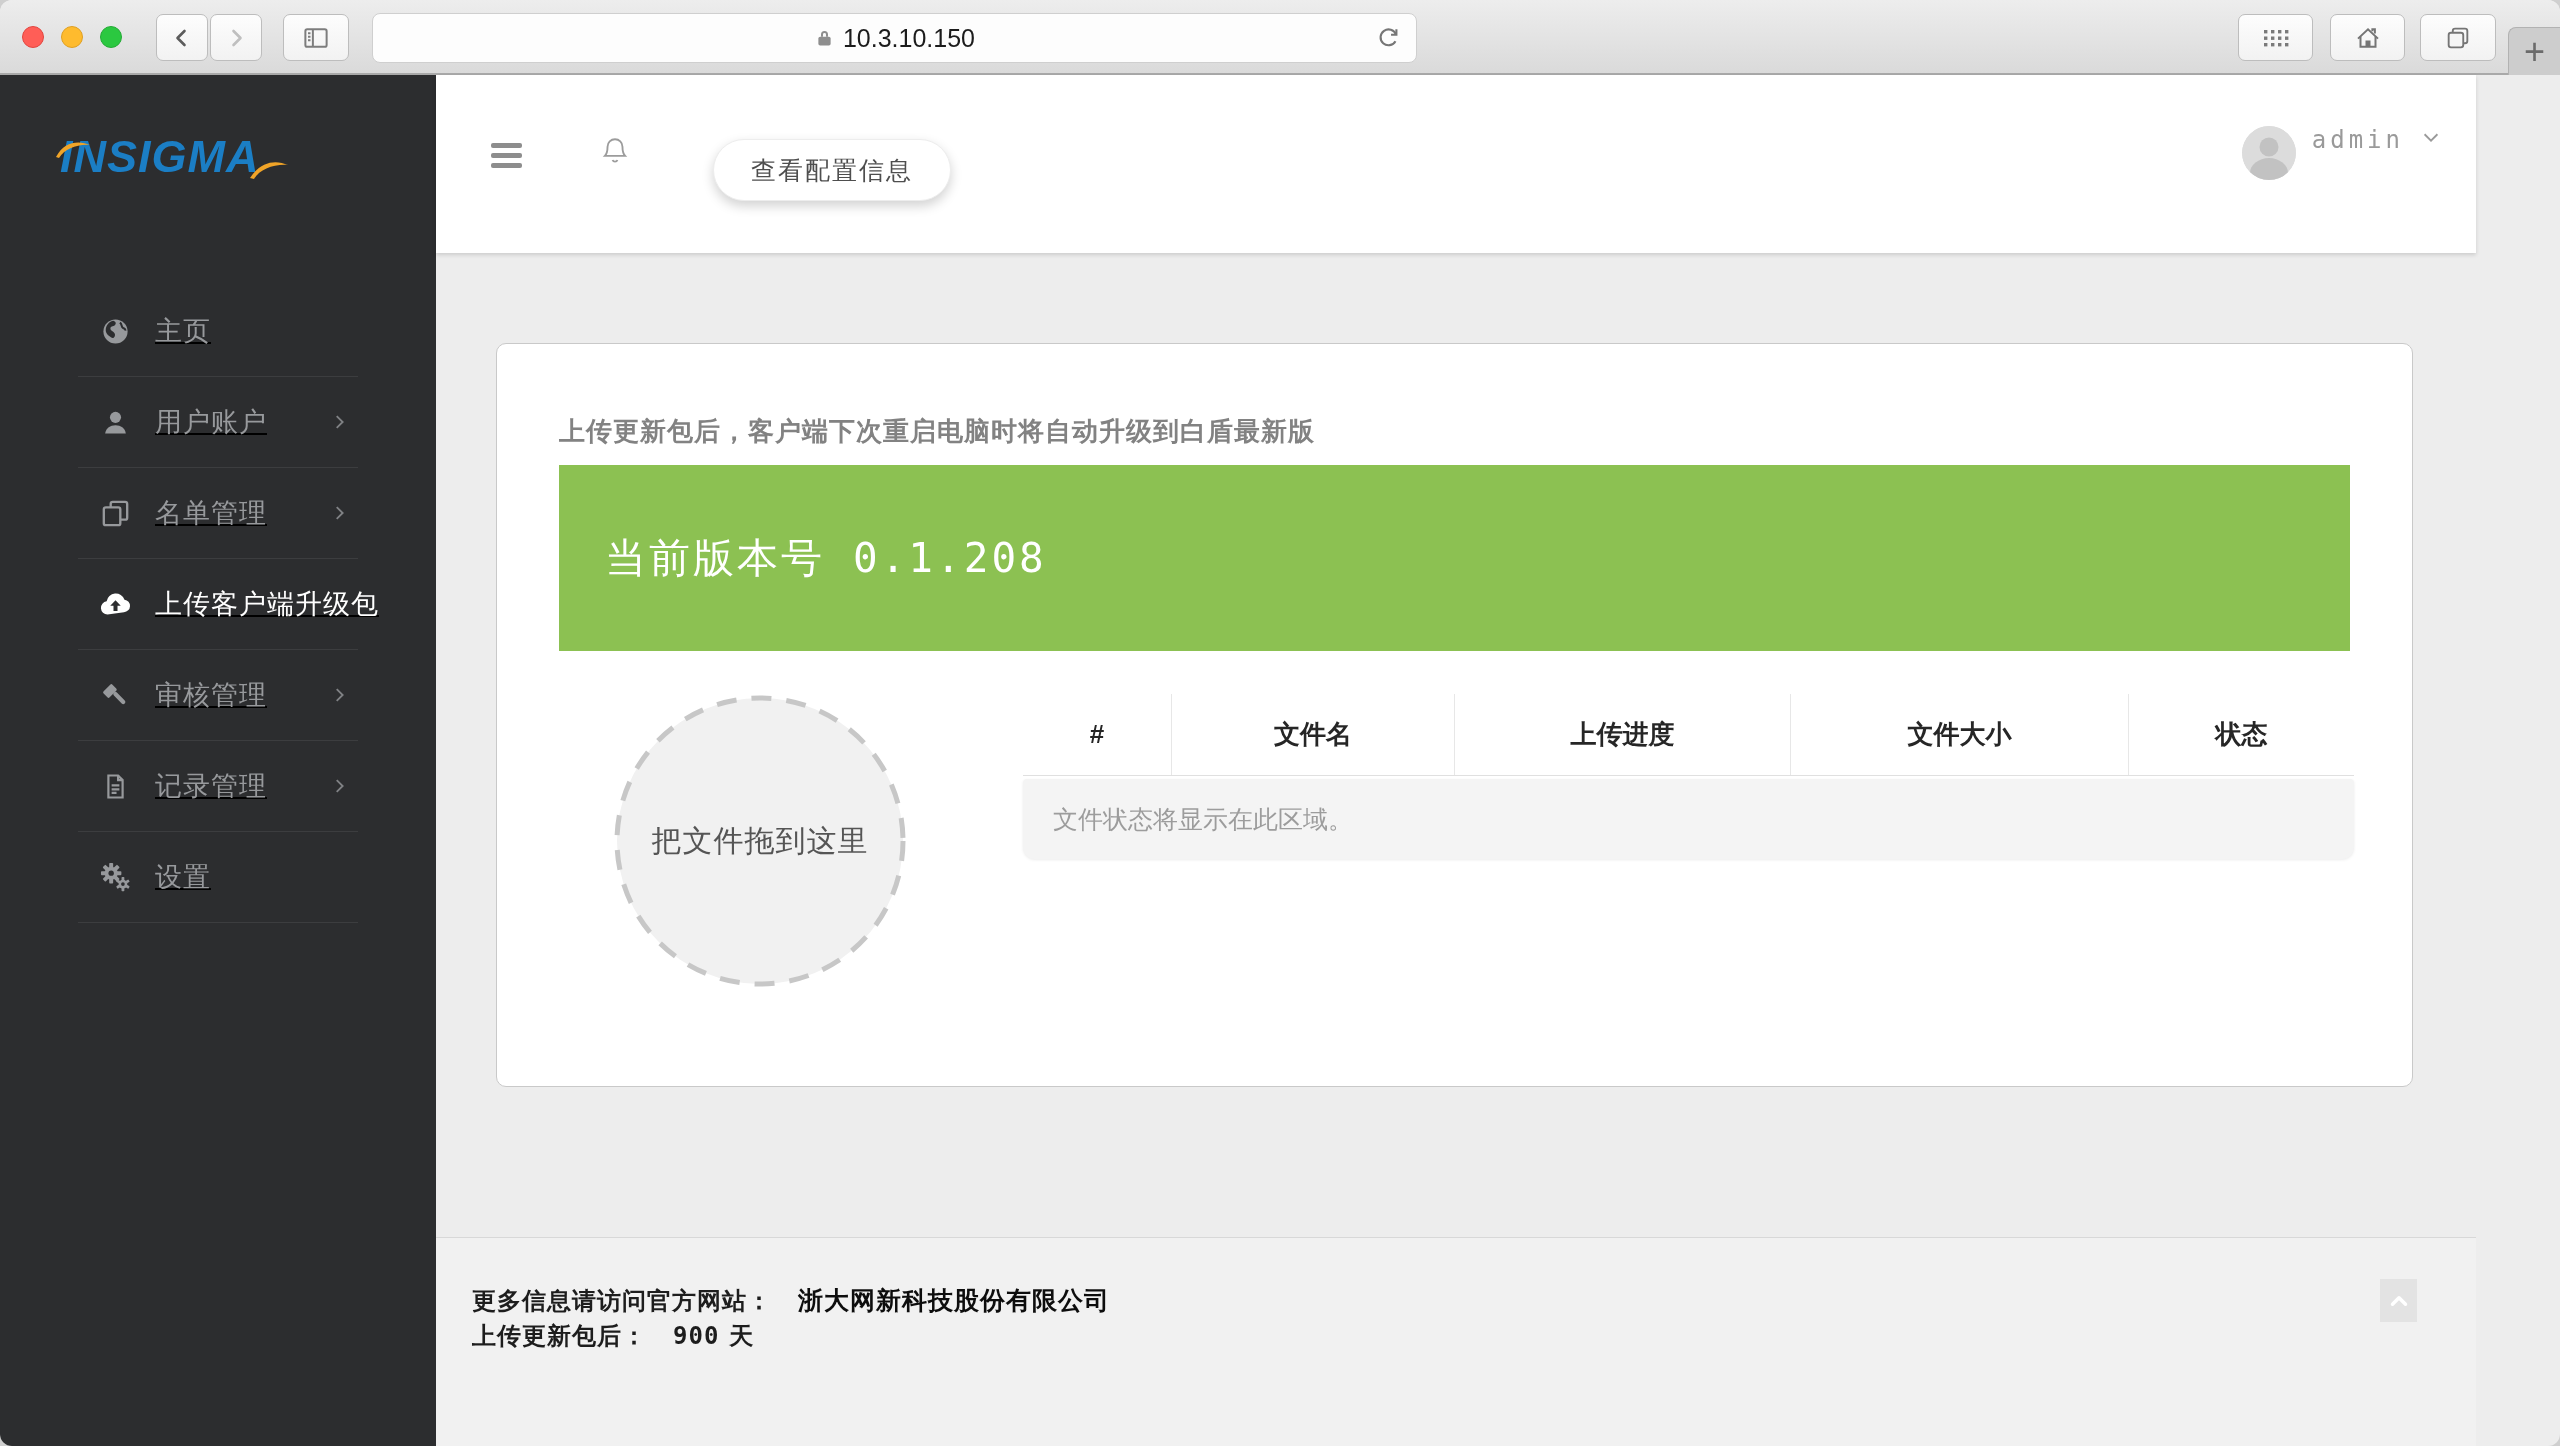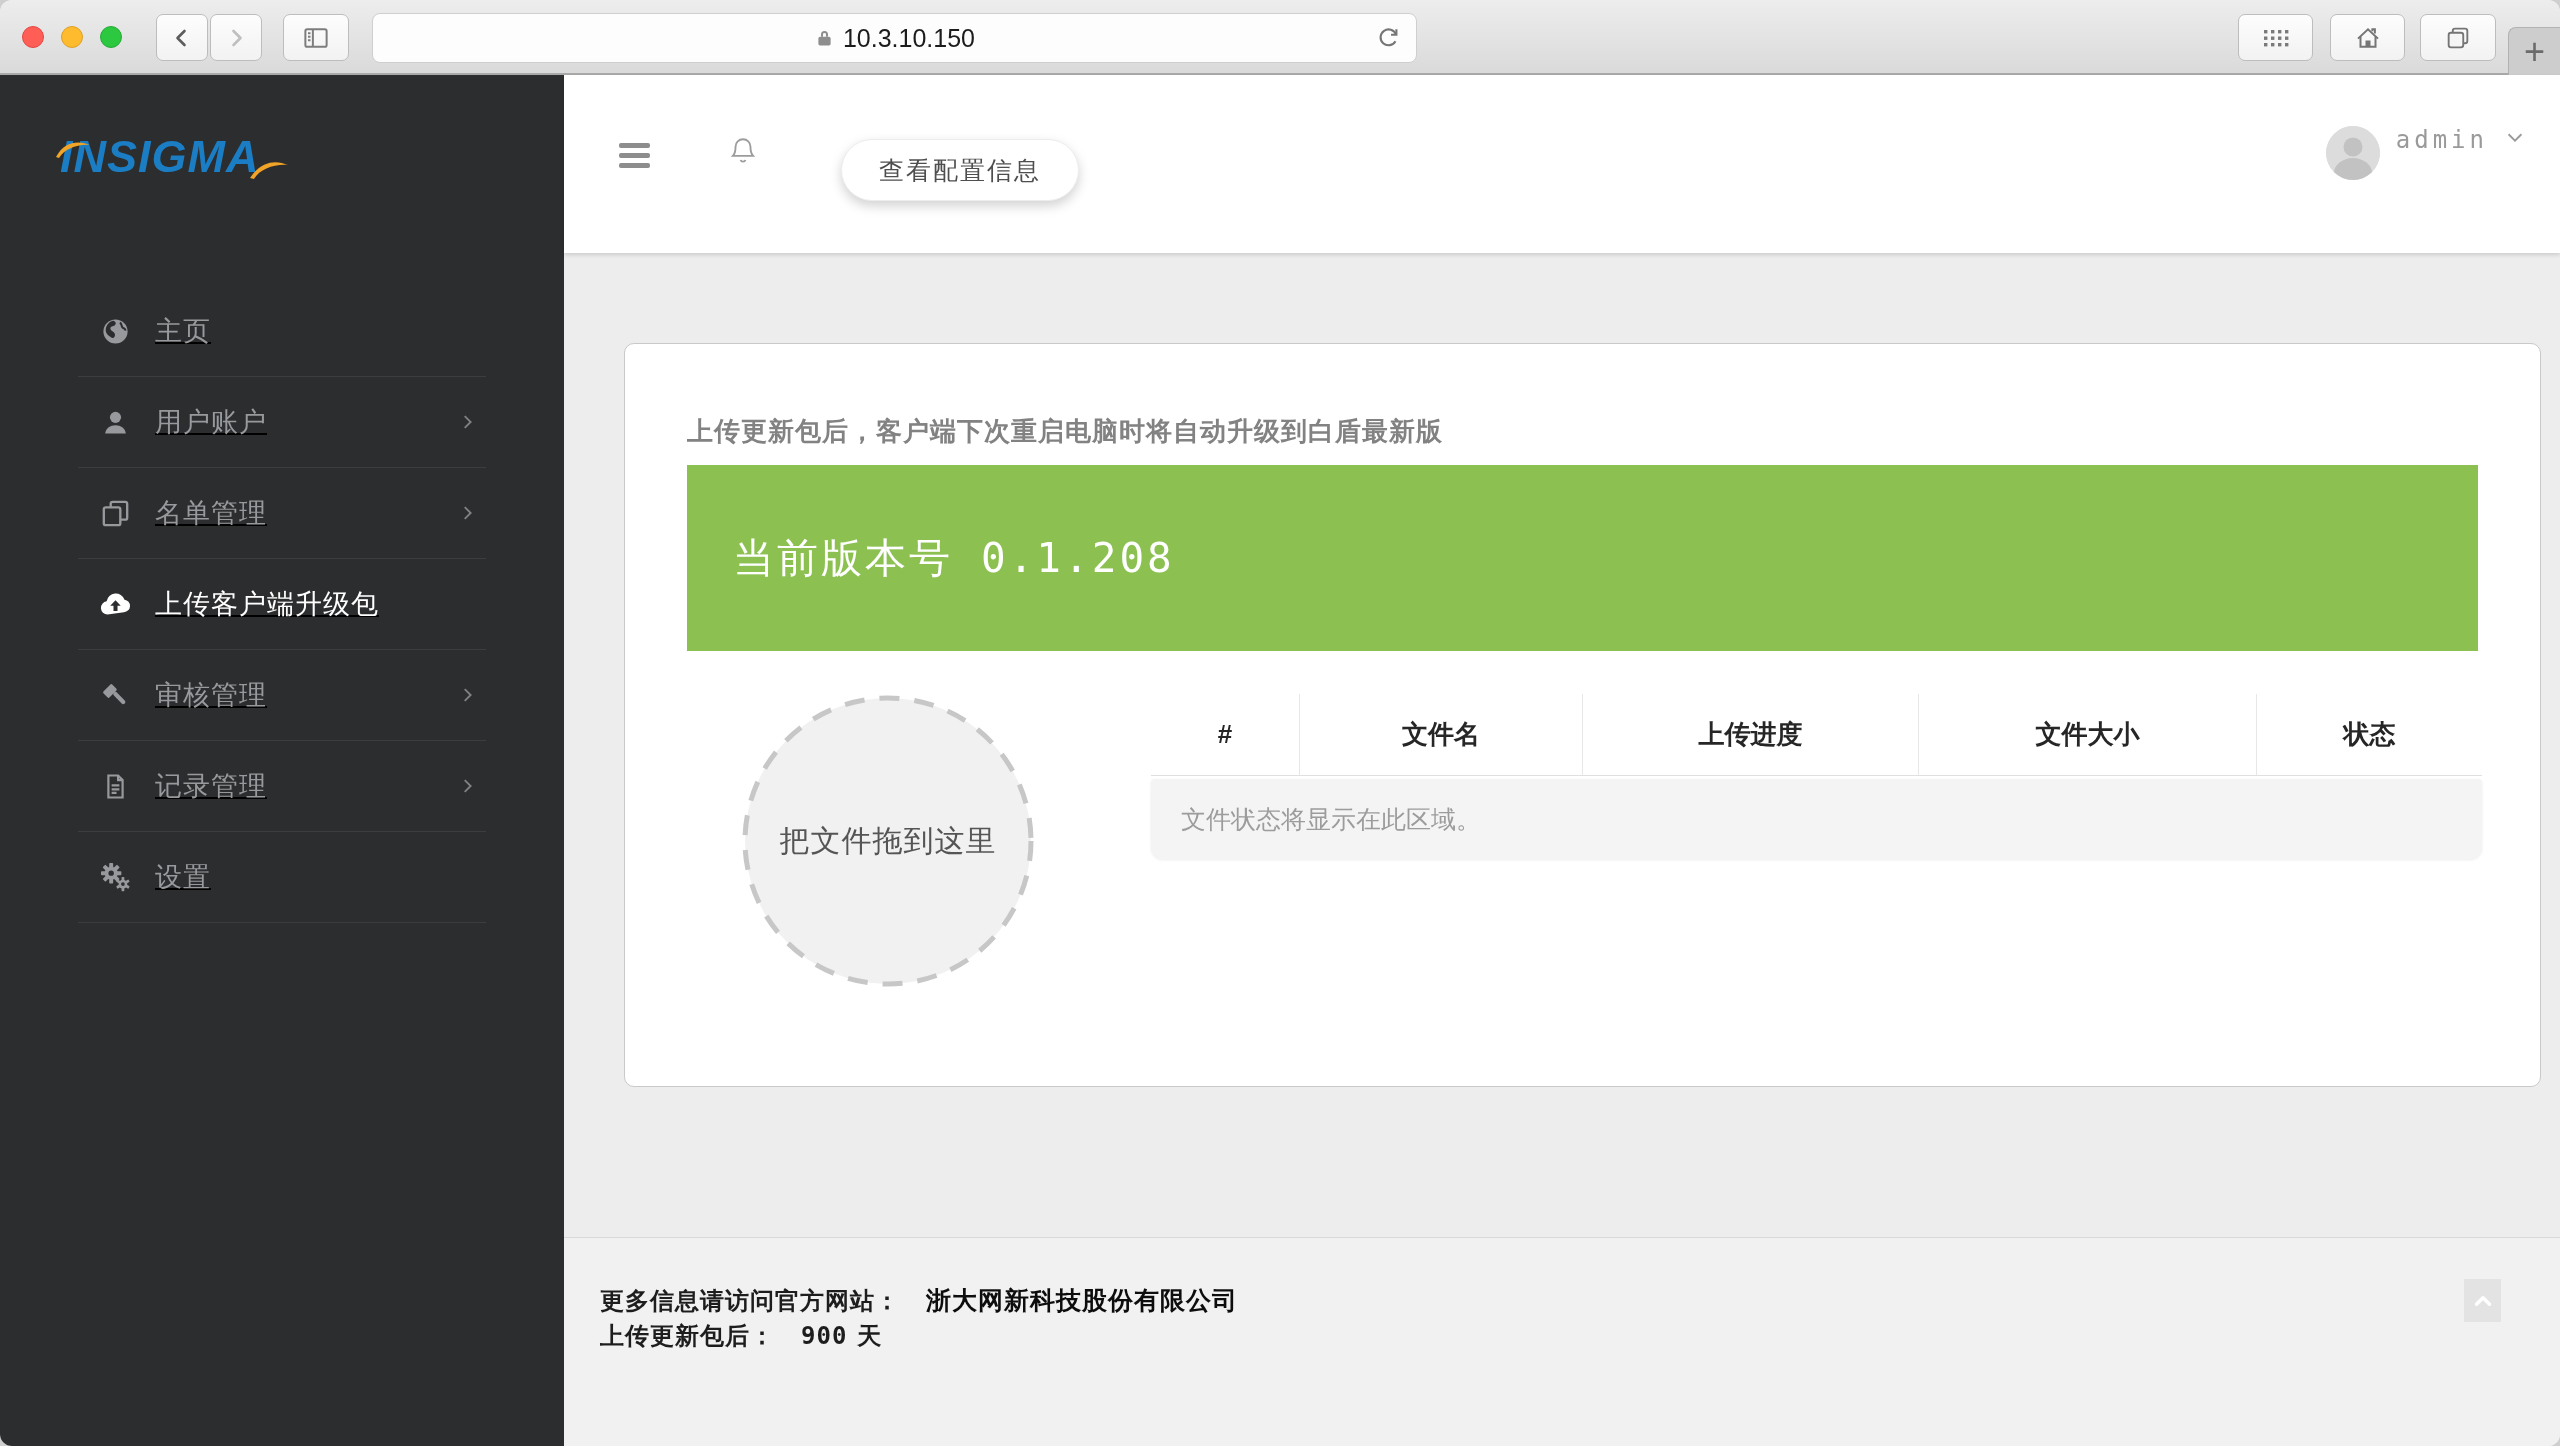--- a/index.html
+++ b/index.html
@@ -33,21 +33,21 @@
   .reload { position:absolute; right:14px; top:10px; }
   .newtab { position:absolute; right:0; top:27px; width:52px; height:48px;
             background:#cdcdcd; border-left:1px solid #b2b2b2; border-top:1px solid #b2b2b2;
             border-radius:8px 0 0 0; display:flex; align-items:center; justify-content:center;
             color:#6b6b6b; font-size:36px; font-weight:300; }
 
   
   .app { display:flex; height:1371px; }
 
   
-  .sidebar { position:relative; width:564px; flex:none; background:#2c2d2f; }
+  .sidebar { position:relative; width:436px; flex:none; background:#2c2d2f; }
   .logo { position:absolute; left:60px; top:56px; font-style:italic; font-weight:bold;
           font-size:45px; letter-spacing:1px; color:#1b7ec5; }
   .logo .acc1 { position:absolute; left:-6px; top:-13px; }
   .logo .acc2 { position:absolute; right:-30px; bottom:-8px; }
   .menu { position:absolute; left:0; right:0; top:211px;text-decoration:underline; }
   .menu-item { height:90px; display:flex; align-items:center; padding-left:92px;
                position:relative; color:#97999c; cursor:pointer; }
   .menu-item.active { color:#ffffff; }
   .mi-icon { width:46px; display:flex; justify-content:center; align-items:center; }
   .mi-label { margin-left:17px; font-size:27px; letter-spacing:1px; }

